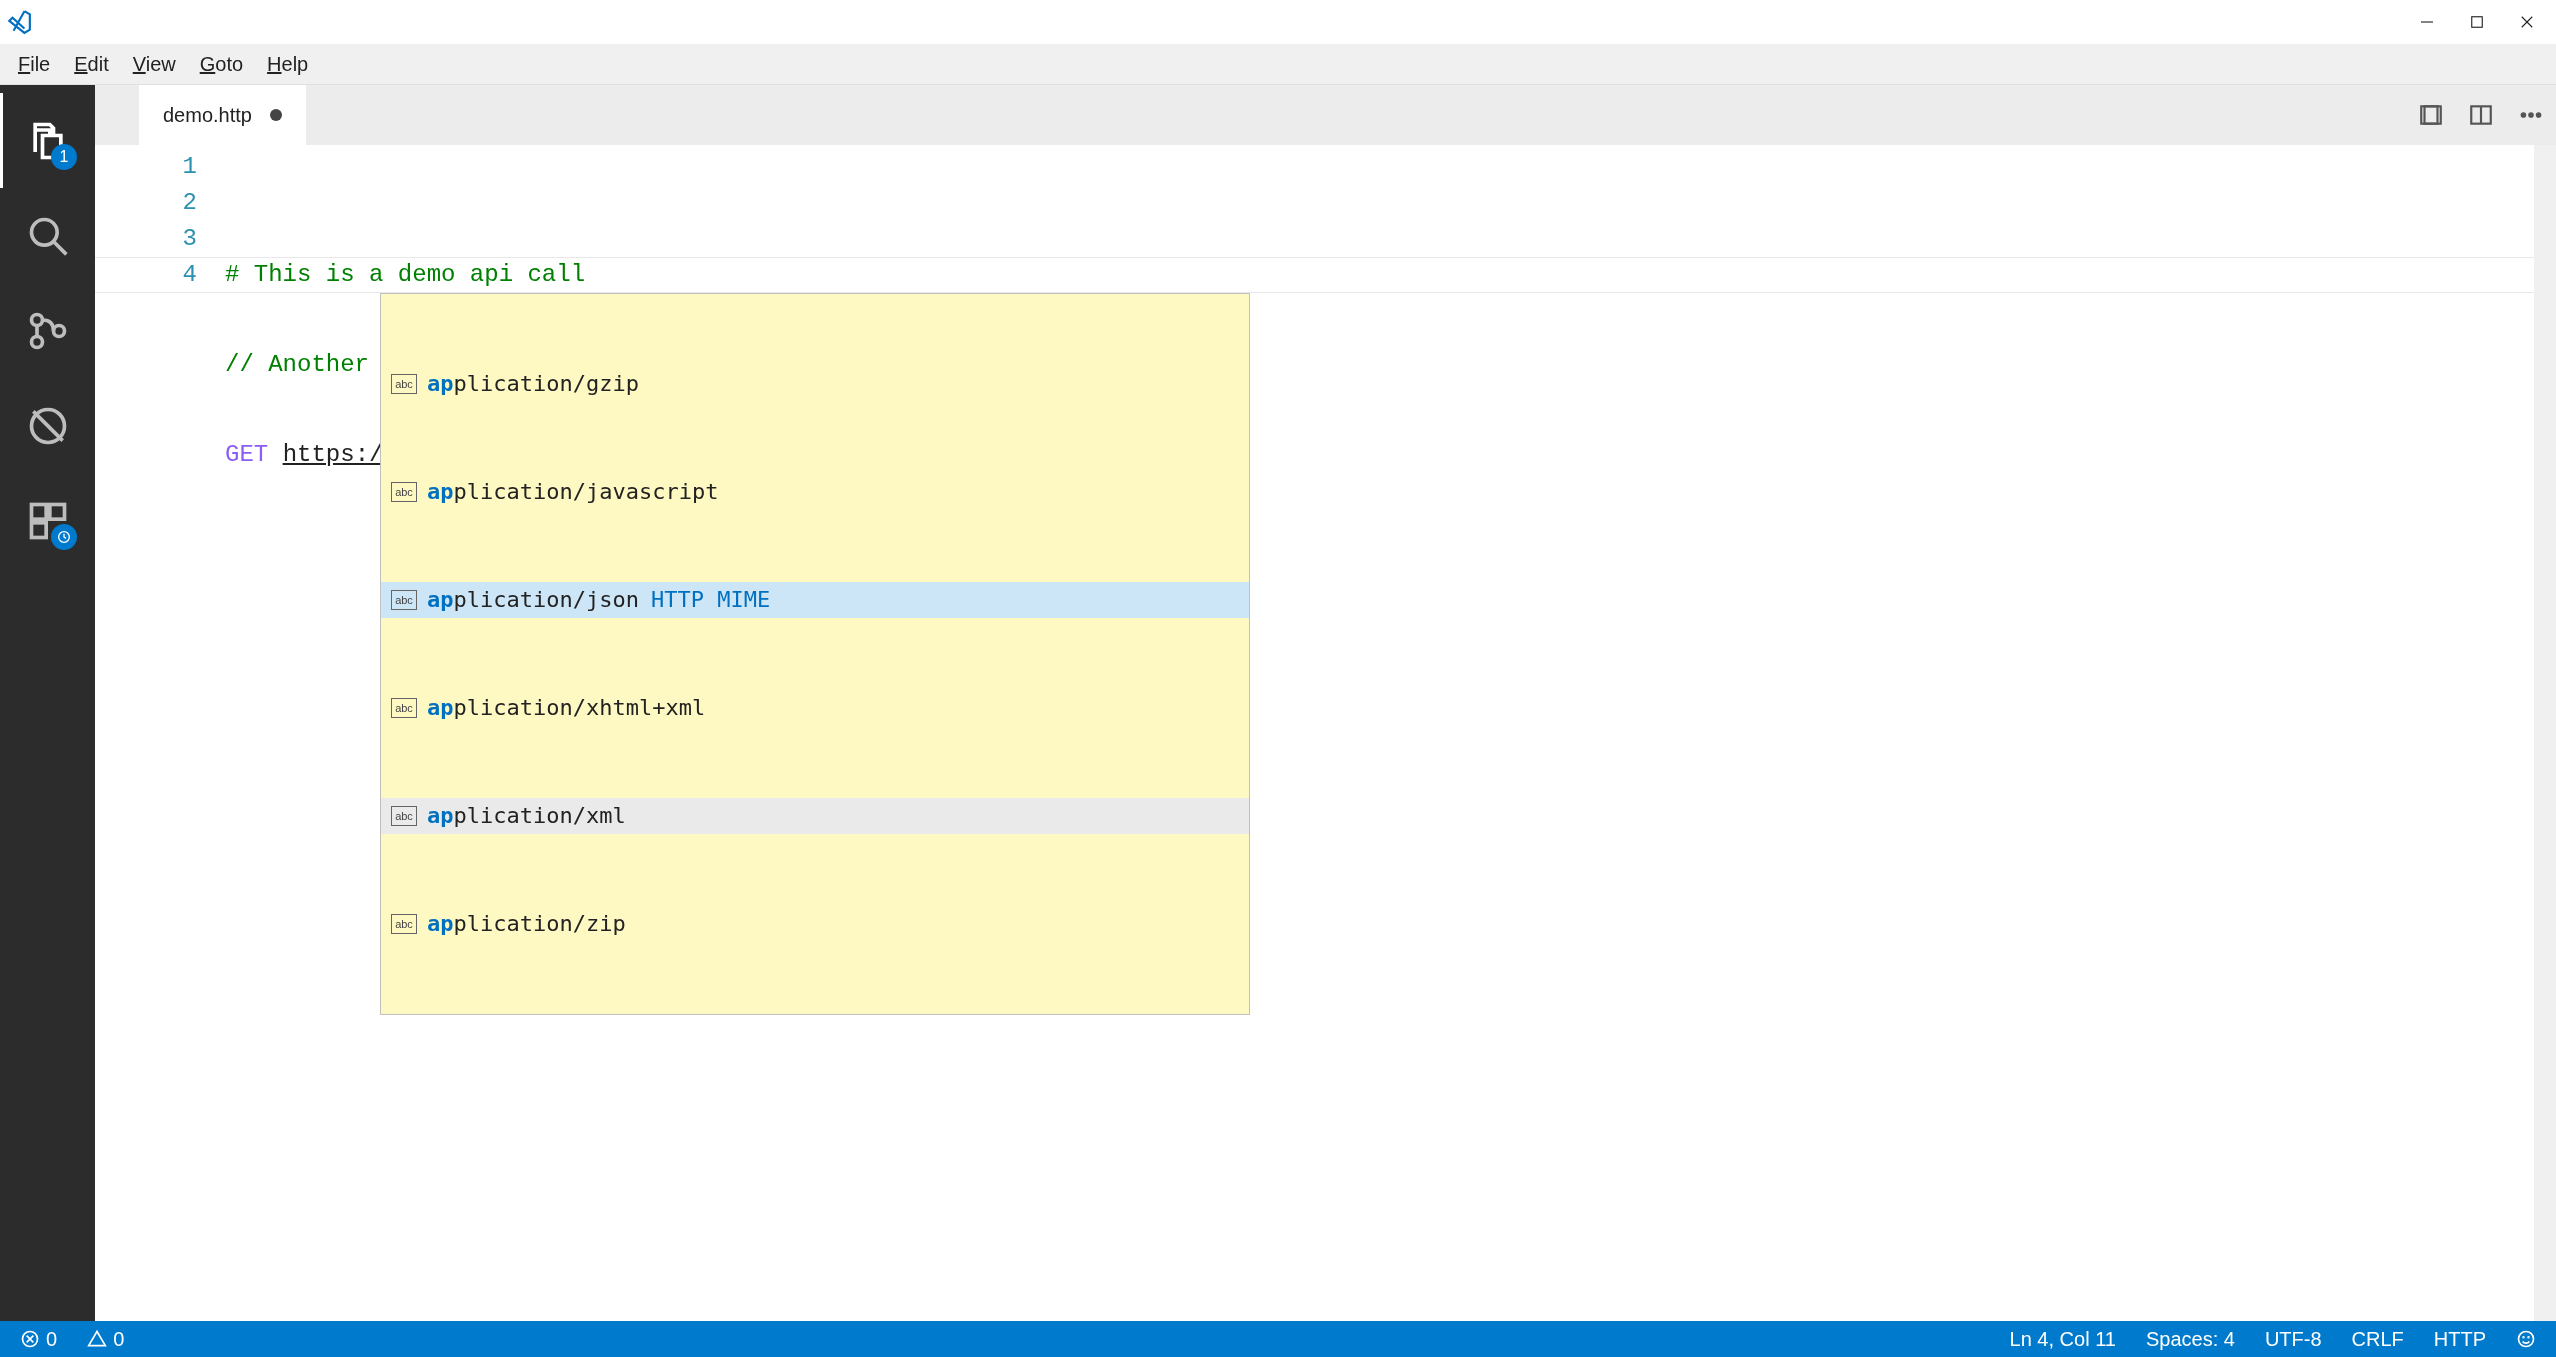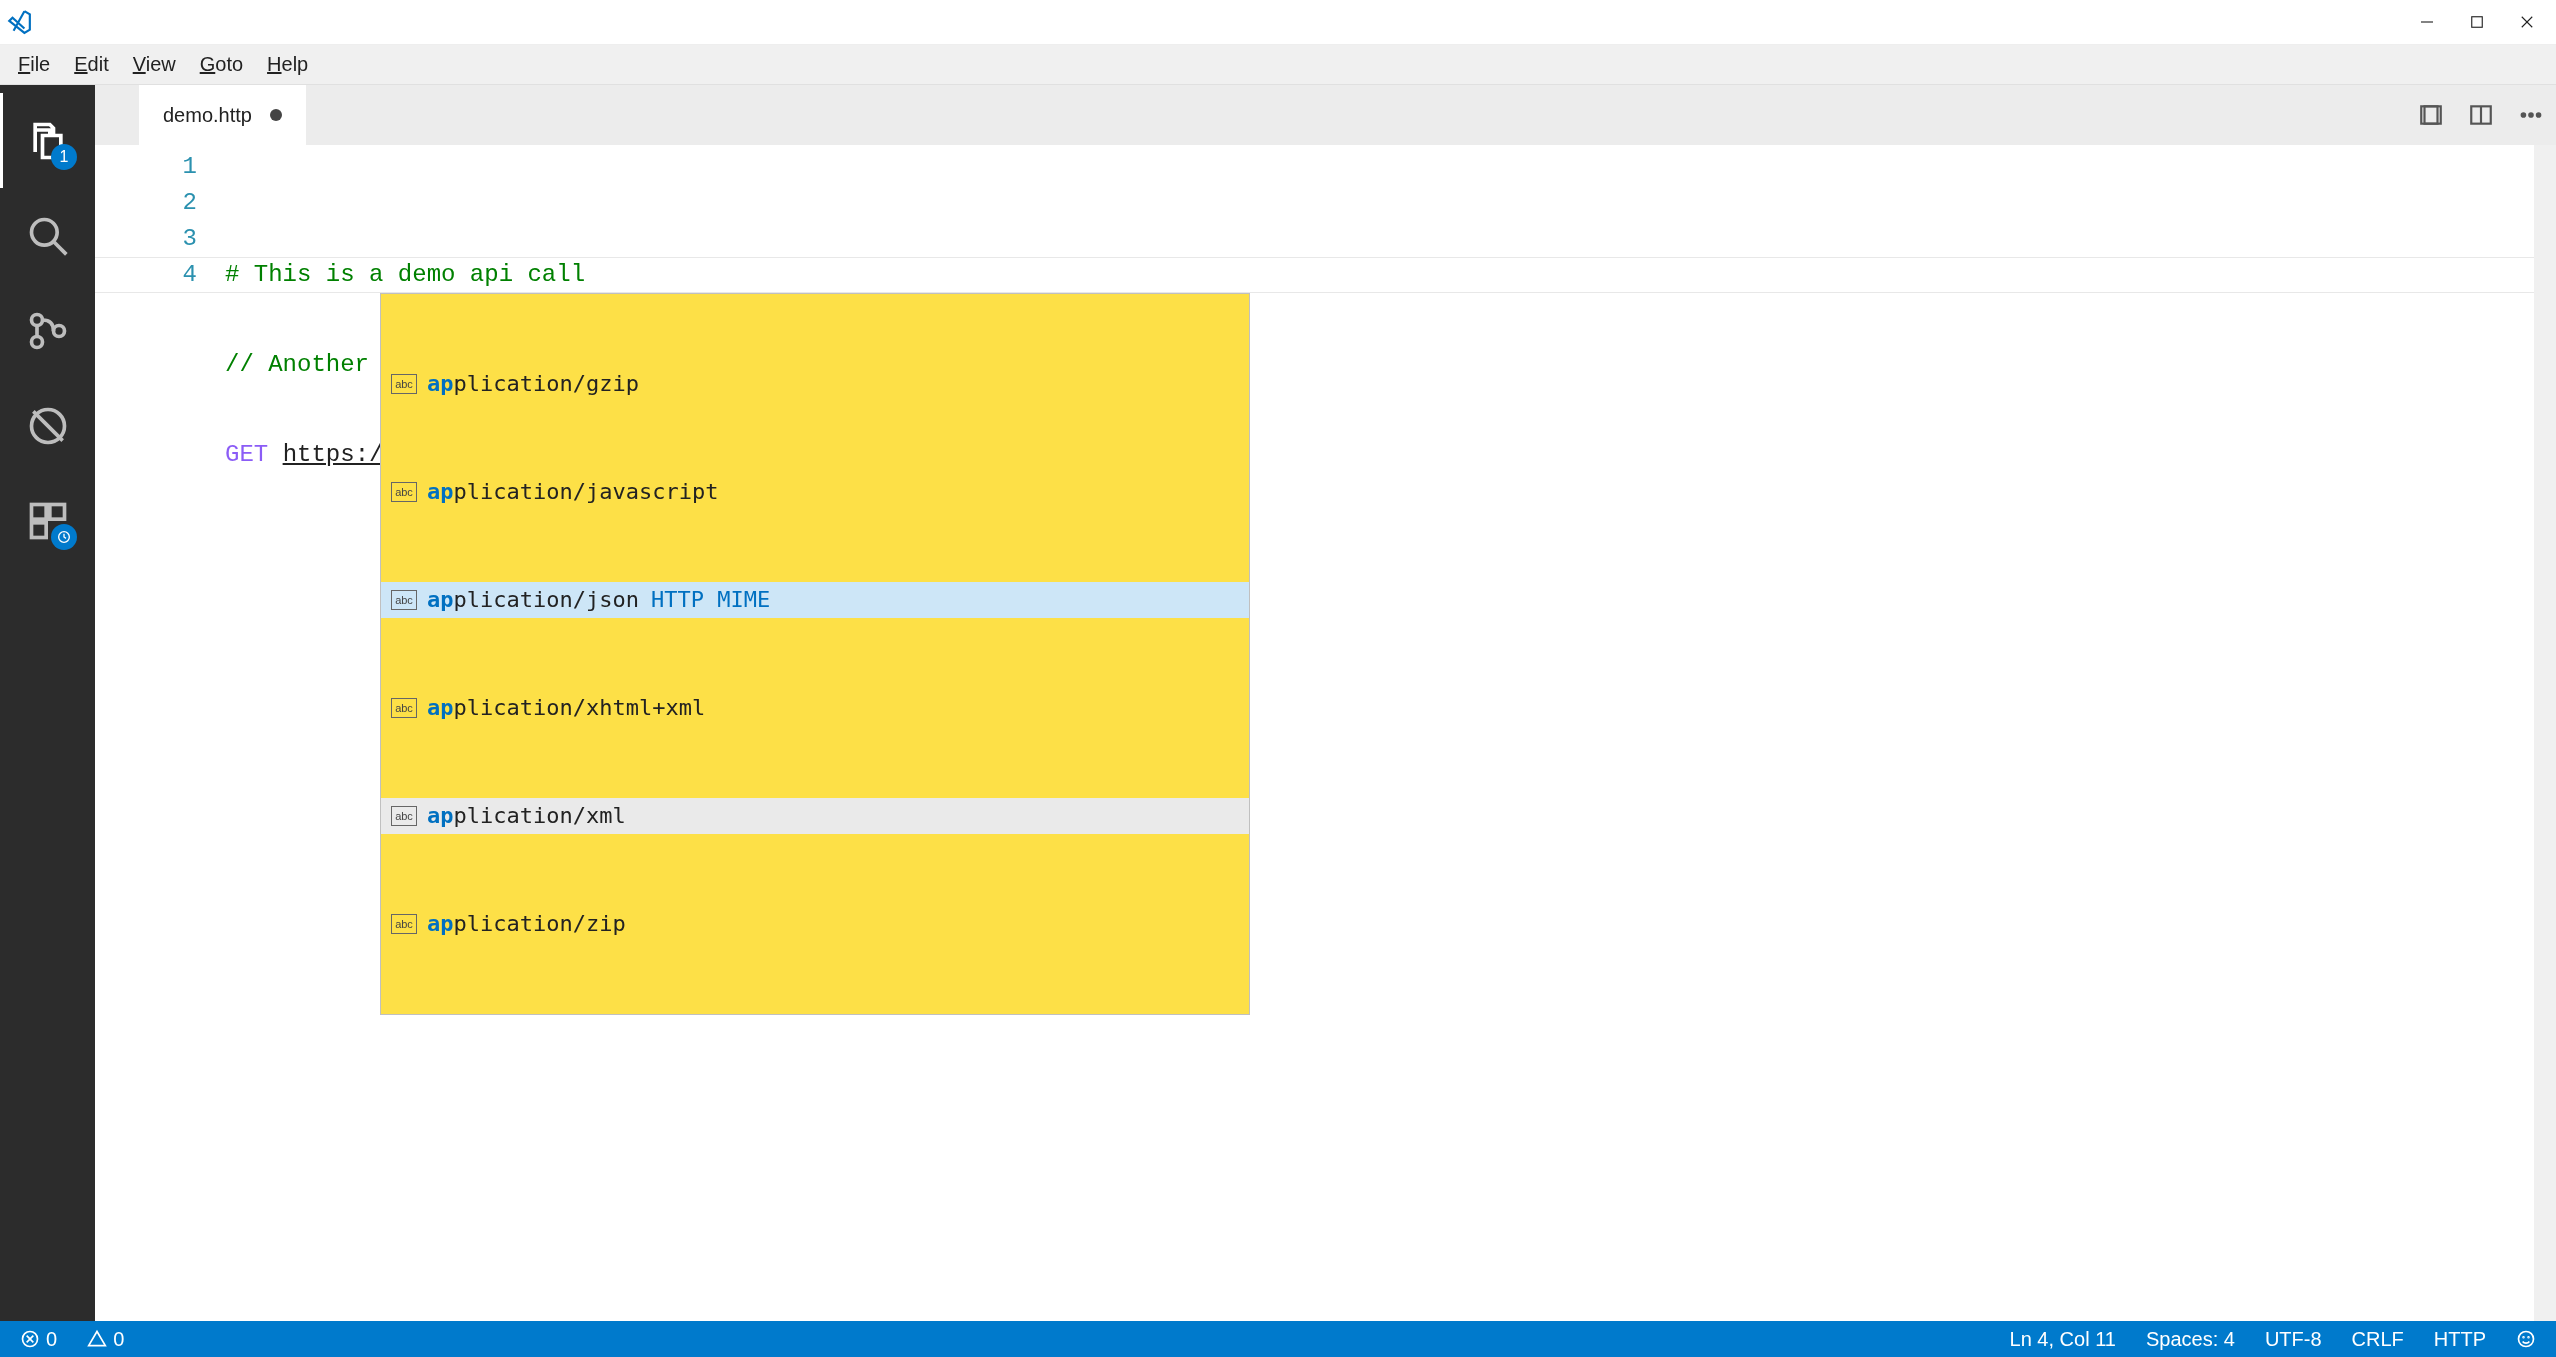--- a/index.html
+++ b/index.html
@@ -160,21 +160,21 @@
     border-top:1px solid #e8e8e8;
     border-bottom:1px solid #e8e8e8;
     pointer-events:none;
   }
   
   .suggest {
     position:absolute;
     top: 148px;
     left: 155px;
     width: 870px;
-    background:#fde047;
+    background:#fef9c3;
     border:1px solid #c0c0c0;
     font-family: Consolas, monospace;
     font-size:22px;
   }
   .suggest .row {
     height:36px;
     display:flex;
     align-items:center;
     padding:0 10px;
     gap:10px;

